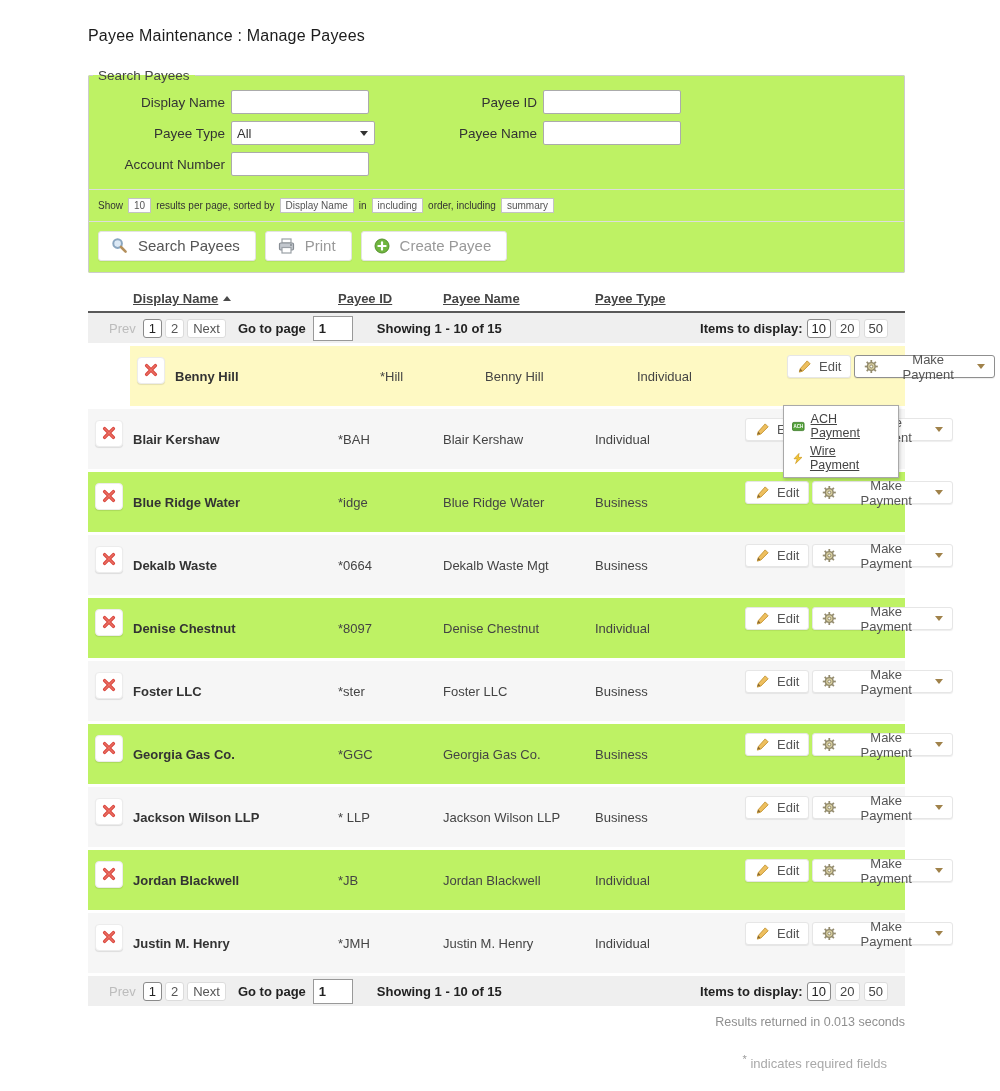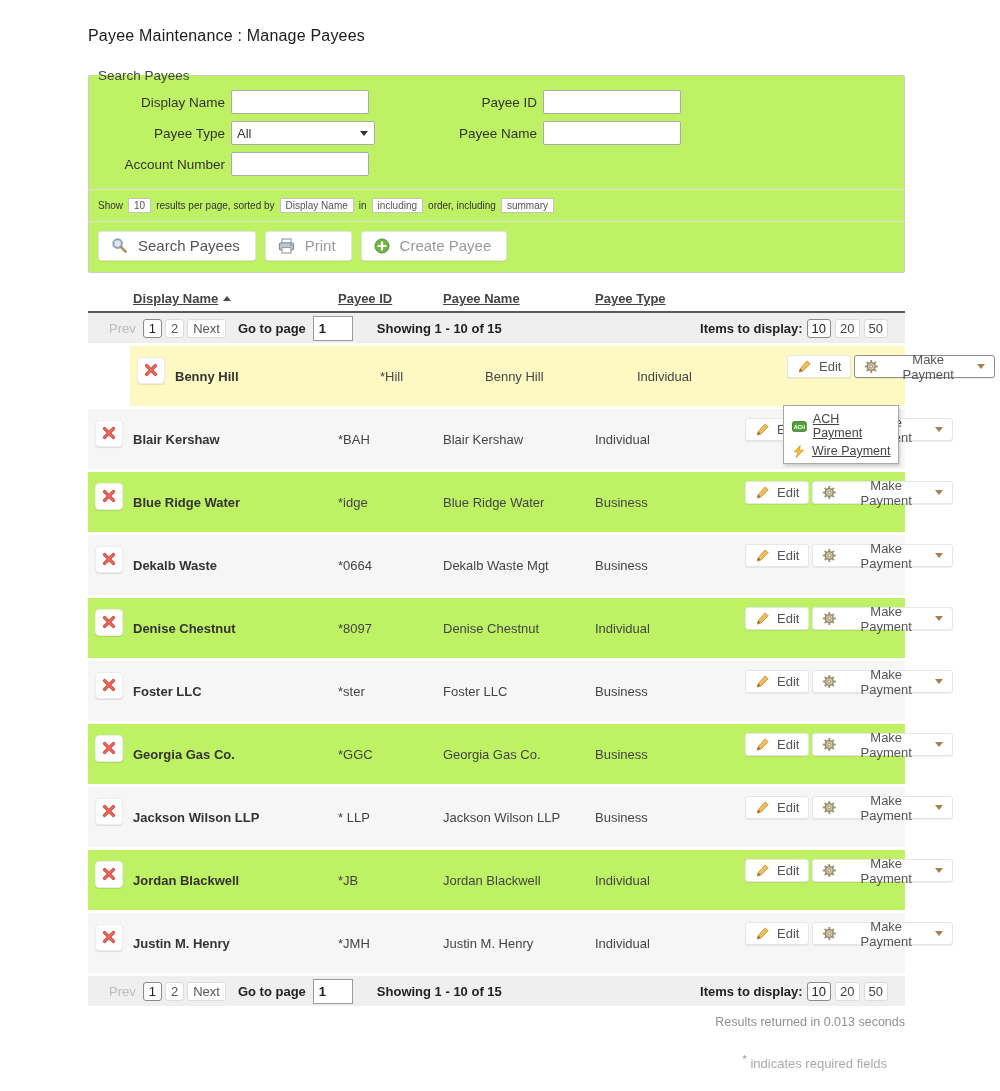--- a/index.html
+++ b/index.html
@@ -55,21 +55,21 @@
   .row.plain { background:#bef264; }
   .cell-name { font-weight:bold; color:#333; }
   .cell { color:#444; }
   .del-btn { width:28px; height:27px; background:#fff; border:1px solid #ececec; border-radius:4px; box-shadow:0 1px 1px rgba(0,0,0,0.10); display:flex; align-items:center; justify-content:center; position:relative; top:-6px; cursor:pointer; padding:0; }
   .row-actions { grid-column:6; display:flex; flex-direction:row; align-items:flex-end; gap:3px; align-self:start; padding:9px 7px 0 0; }
   .btn { display:inline-flex; align-items:center; gap:7px; background:#fff; border:1px solid #e6e6e6; border-radius:3px; height:23px; padding:0 9px; font-size:13px; color:#555; box-shadow:0 1px 1px rgba(0,0,0,0.07); cursor:pointer; font-family:inherit; }
   .pay-btn { width:141px; }
   .pay-btn.active { border-color:#8f8f8f; }
   .caret-down-gold { width:0; height:0; border-left:4px solid transparent; border-right:4px solid transparent; border-top:5px solid #a0824a; margin-left:auto; }
 
-  .menu { position:absolute; top:59px; right:6px; width:116px; background:#fff; border:1px solid #a9a9a9; box-shadow:1px 2px 3px rgba(0,0,0,0.18); z-index:30; padding:4px 2px 3px 0; }
+  .menu { position:absolute; top:59px; right:6px; width:116px; background:#fff; border:1px solid #a9a9a9; box-shadow:1px 2px 3px rgba(0,0,0,0.18); z-index:30; padding:4px 16px 3px 0; }
   .menu-item { display:flex; align-items:center; gap:6px; padding:2px 5px 2px 8px; font-size:12.5px; color:#444; cursor:pointer; }
   .menu-item .lbl { text-decoration:underline; }
 
   .results-line { text-align:right; color:#8f8f8f; font-size:12.5px; margin-top:9px; }
   .required-line { text-align:right; color:#a9a9a9; font-size:13px; margin-top:24px; padding-right:18px; }
   .required-line sup { font-size:11px; color:#9a9a9a; }
 
   svg { display:block; }
 </style>
 </head>

